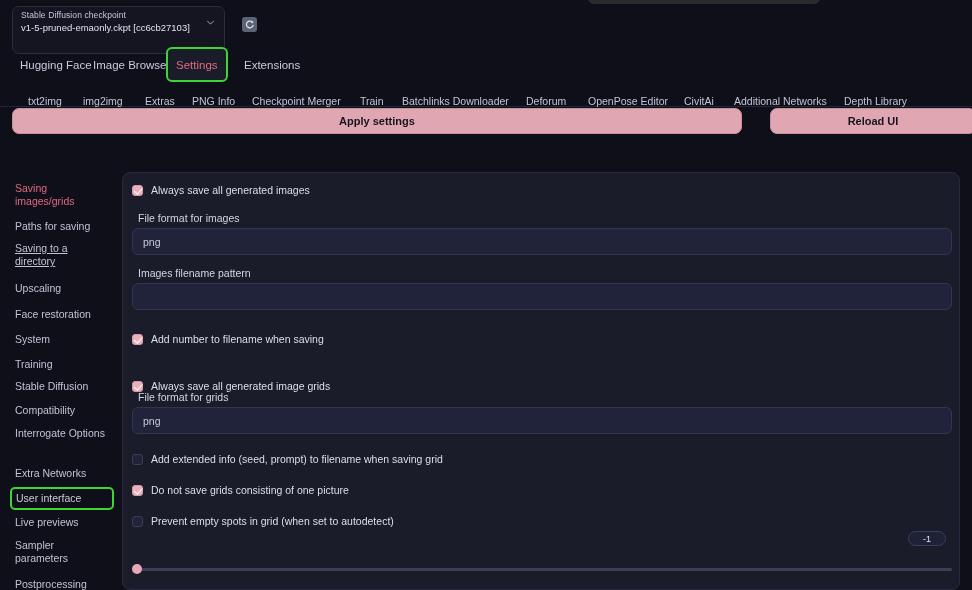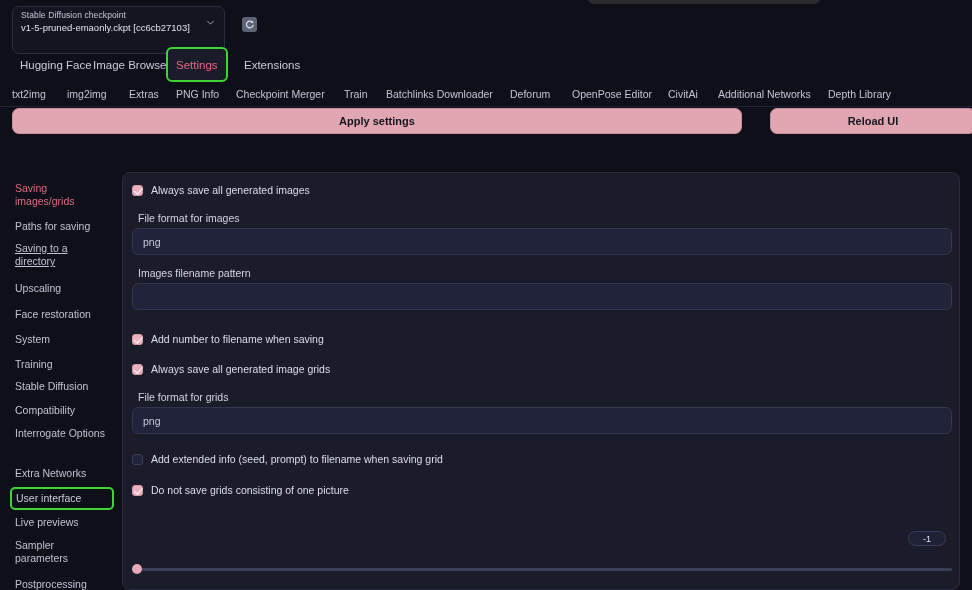--- a/index.html
+++ b/index.html
@@ -95,24 +95,25 @@
     position: absolute;
     left: 0; top: 80px;
     width: 972px; height: 27px;
     border-bottom: 1px solid #22243a;
   }
   .tab-sub {
     position: absolute;
     top: 0;
     height: 27px;
     display: flex;
-    align-items: center;
+    align-items: flex-end;
     font-size: 10.5px;
     color: #c2c5d6;
     white-space: nowrap;
+    margin-left: 16px;
   }
 
   
   .btn {
     position: absolute;
     background: #e0a6b2;
     border: 1px solid #c98f9c;
     border-radius: 7px;
     color: #14151f;
     font-size: 11px;
@@ -353,38 +354,42 @@
   <div class="textbox" style="left:9px; top:55px; width:820px;">png</div>
 
   <div class="row fieldlabel" style="left:15px; top:94px;">Images filename pattern</div>
   <div class="textbox" style="left:9px; top:110px; width:820px;"></div>
 
   <div class="row cbrow" style="left:9px; top:160px;">
     <span class="cbox on"></span>
     <span class="cblabel">Add number to filename when saving</span>
   </div>
 
-  <div class="row cbrow" style="left:9px; top:190px;justify-content:space-between;">
+  <div class="row cbrow" style="left:9px; top:207px;justify-content:space-between;">
     <span class="cbox on"></span>
     <span class="cblabel">Always save all generated image grids</span>
   </div>
 
   <div class="row fieldlabel" style="left:15px; top:218px;">File format for grids</div>
   <div class="textbox" style="left:9px; top:234px; width:820px;">png</div>
 
   <div class="row cbrow" style="left:9px; top:280px;align-items:center;">
     <span class="cbox off"></span>
     <span class="cblabel">Add extended info (seed, prompt) to filename when saving grid</span>
   </div>
 
   <div class="row cbrow" style="left:9px; top:311px;">
     <span class="cbox on"></span>
     <span class="cblabel">Do not save grids consisting of one picture</span>
   </div>
 
+  <div class="row cbrow" style="left:9px; top:342px;">
+    <span class="cbox off"></span>
+    <span class="cblabel">Prevent empty spots in grid (when set to autodetect)</span>
+  </div>
 
 
   <div class="numbox" style="left:785px; top:358px;">-1</div>
 
   <div class="sliderrow" style="left:9px; top:390px; width:820px; height:12px;">
     <div class="slidertrack" style="left:0; width:820px;"></div>
     <div class="sliderthumb" style="left:0px;"></div>
   </div>
 
 </div>

